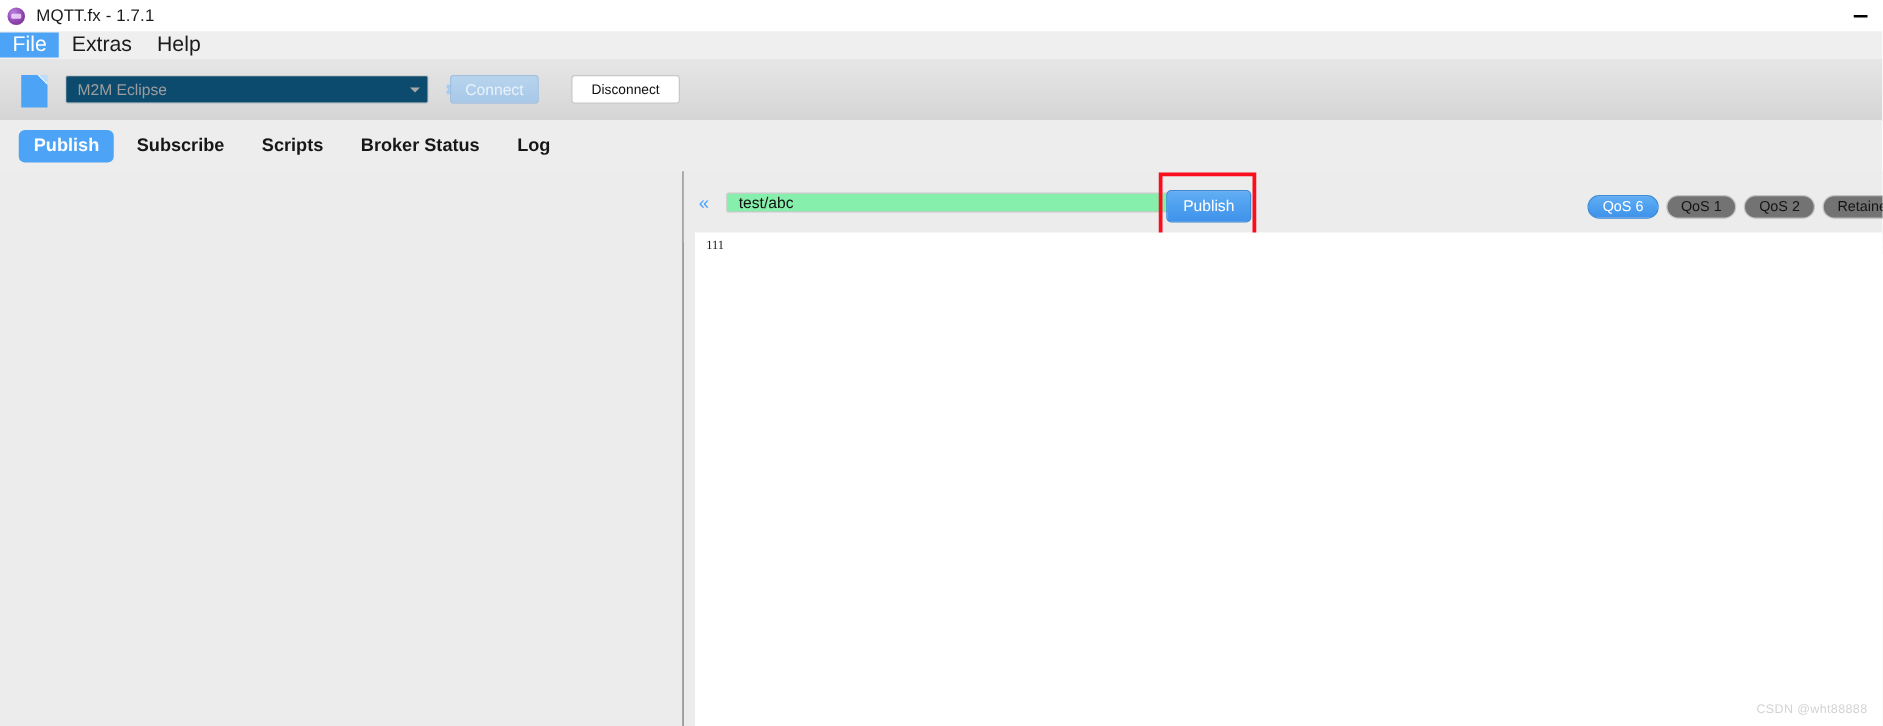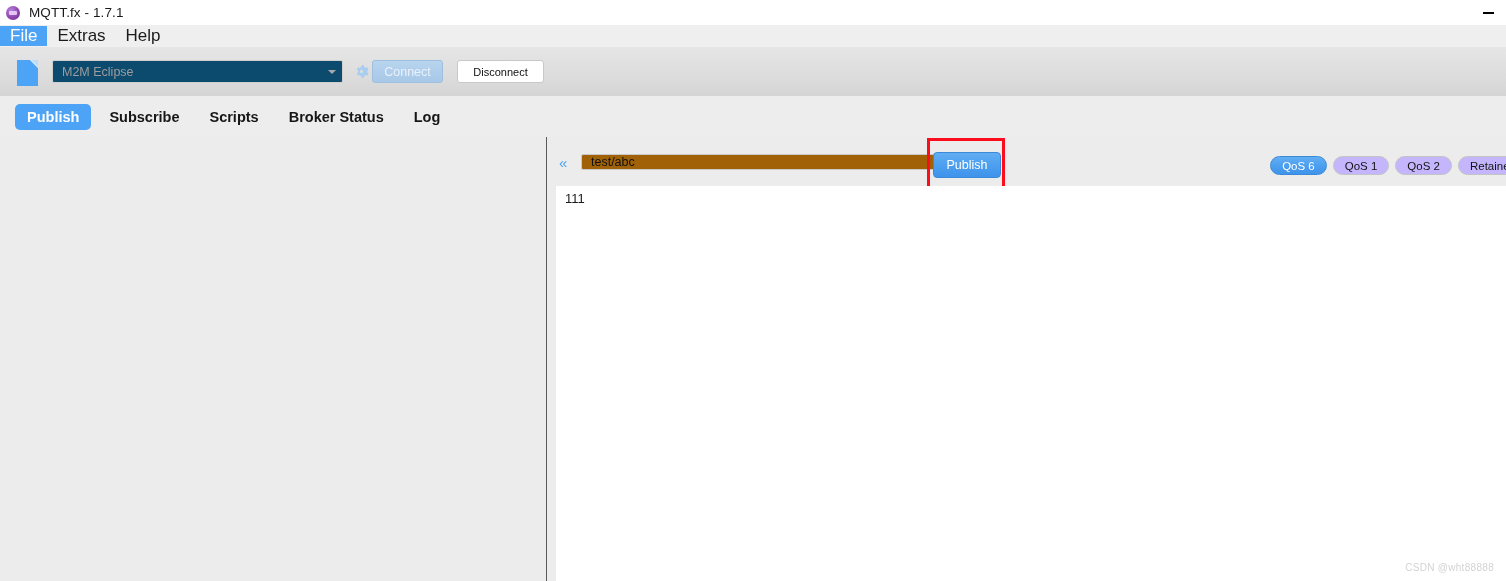--- a/index.html
+++ b/index.html
@@ -165,21 +165,21 @@
 
   .gear-icon {
     position: absolute;
     left: 352px; top: 62px;
     width: 19px; height: 19px;
   }
   .gear-icon svg { display: block; }
 
   .btn-connect {
     position: absolute;
-    left: 372px; top: 60px;
+    left: 360px; top: 60px;
     width: 71px; height: 23px;
     border-radius: 3px;
     background: linear-gradient(to bottom, #b8d4ee 0%, #a7c8e8 100%);
     border: 1px solid #9fbfdf;
     color: #e9f2fb;
     font-size: 12.5px;
     display: flex;
     align-items: center;
     justify-content: center;
     box-sizing: border-box;
@@ -261,21 +261,21 @@
     left: 12px; top: 18px;
     font-size: 15px;
     color: #4da3f5;
     line-height: 1;
     letter-spacing: -1px;
   }
   .topic-combo {
     position: absolute;
     left: 34px; top: 17px;
     width: 380px; height: 16px;
-    background: #a16207;
+    background: #86efac;
     border: 1px solid #c9c9c9;
     border-radius: 2px;
     display: flex;
     align-items: flex-end;
     box-sizing: border-box;
   }
   .topic-combo .value {
     flex: 1;
     padding-left: 9px;
     font-size: 12.5px;
@@ -325,21 +325,21 @@
     right: 0px; top: 19px;
     display: flex;
     align-items: center;
   }
   .pill {
     height: 19px;
     min-width: 44px;
     padding: 0 11px;
     border-radius: 10px;
     border: 1px solid #c4c4c4;
-    background: #c4b5fd;
+    background: #737373;
     color: #141414;
     font-size: 11.5px;
     display: flex;
     align-items: center;
     justify-content: center;
     margin-right: 6px;
     box-sizing: border-box;
     white-space: nowrap;
   }
   .pill.selected {
@@ -356,22 +356,22 @@
   .editor {
     position: absolute;
     left: 556px; top: 186px;
     width: 950px;
     height: 395px;
     background: #ffffff;
   }
   .editor .line {
     position: absolute;
     left: 9px; top: 5px;
-    font-family: Liberation Sans, sans-serif;
-    font-size: 13px;
+    font-family: Liberation Serif, serif;
+    font-size: 10px;
     color: #1a1a1a;
   }
 
   
   .watermark {
     position: absolute;
     right: 12px; bottom: 8px;
     font-size: 10px;
     color: #d3d3d3;
     letter-spacing: .3px;

